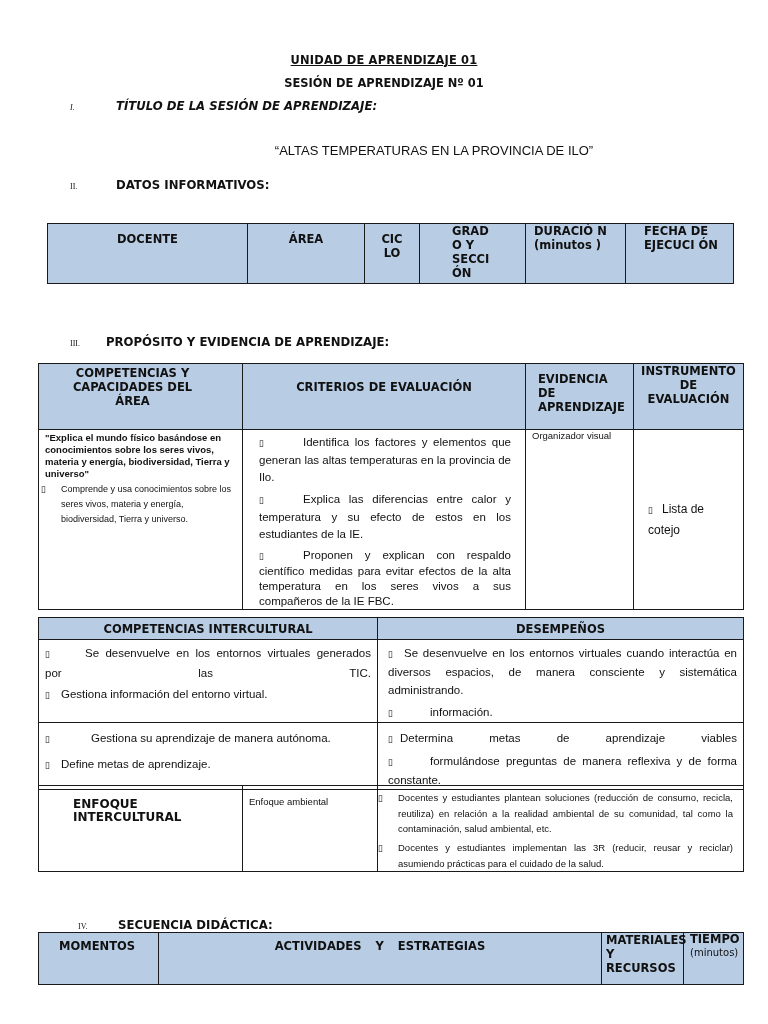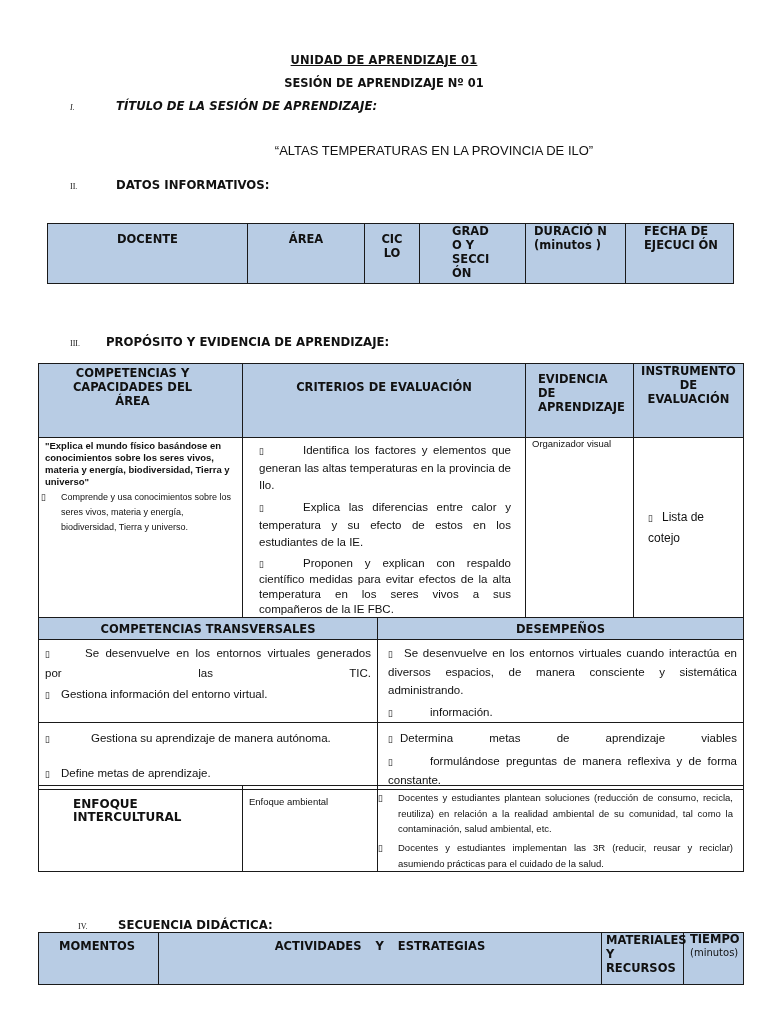--- a/index.html
+++ b/index.html
@@ -61,21 +61,21 @@
 </div>
 
 <table style="left:38px; top:363px; width:705px;">
   <colgroup>
       <col style="width:204px">
       <col style="width:283px">
       <col style="width:108px">
       <col style="width:110px">
     </colgroup>
   <tbody>
-      <tr style="height:74px;">
+      <tr style="height:66px;">
     <td class="hd" style="padding:2px 40px 0 24px; line-height:14px; text-align:center;">COMPETENCIAS Y CAPACIDADES DEL ÁREA</td>
     <td class="hd c" style="padding-top:16px;">CRITERIOS DE EVALUACIÓN</td>
     <td class="hd" style="padding:8px 4px 0 12px; line-height:14px;">EVIDENCIA DE APRENDIZAJE</td>
     <td class="hd c" style="padding:0 4px; line-height:14px;">INSTRUMENTO DE EVALUACIÓN</td>
   </tr>
   <tr style="height:180px;">
     <td style="padding:2px 6px;">
       <p style="font-weight:bold; font-size:9.5px; line-height:12px;">"Explica el mundo físico basándose en conocimientos sobre los seres vivos, materia y energía, biodiversidad, Tierra y universo"</p>
       <p style="font-size:9px; line-height:15px; padding:2px 4px 0 16px; text-indent:-10px;"><span class="bul">▯</span><span>Comprende y usa conocimientos sobre los seres vivos, materia y energía, biodiversidad, Tierra y universo.</span></p>
     </td>
@@ -92,36 +92,36 @@
 </tbody>
   </table>
 
 <table style="left:38px; top:617px; width:705px;">
   <colgroup>
       <col style="width:339px">
       <col style="width:366px">
     </colgroup>
   <tbody>
       <tr style="height:22px;">
-    <td class="hd c" style="vertical-align:middle;">COMPETENCIAS TRANSVERSALES</td>
+    <td class="hd c" style="vertical-align:middle;">COMPETENCIAS INTERCULTURAL</td>
     <td class="hd c" style="vertical-align:middle;">DESEMPEÑOS</td>
   </tr>
   <tr style="height:80px;">
     <td style="padding:4px 6px; font-size:11.5px;" class="j">
       <p style="line-height:19px; text-align-last:justify;"><span class="bul" style="width:40px;">▯</span><span>Se desenvuelve en los entornos virtuales generados por las TIC.</span></p>
       <p style="line-height:22px;"><span class="bul" style="width:16px;">▯</span><span>Gestiona información del entorno virtual.</span></p>
     </td>
     <td style="padding:4px 6px 0 10px; font-size:11.5px;" class="j">
       <p style="line-height:18px; margin-bottom:4px;"><span class="bul" style="width:16px;">▯</span><span>Se desenvuelve en los entornos virtuales cuando interactúa en diversos espacios, de manera consciente y sistemática administrando.</span></p>
       <p style="line-height:18px;"><span class="bul" style="width:42px;">▯</span><span>información.</span></p>
     </td>
   </tr>
   <tr style="height:64px;">
     <td style="padding:4px 6px; font-size:11.5px;">
-      <p style="line-height:22px; margin-bottom:14px;"><span class="bul" style="width:46px;">▯</span><span>Gestiona su aprendizaje de manera autónoma.</span></p>
+      <p style="line-height:22px; margin-bottom:5px;"><span class="bul" style="width:46px;">▯</span><span>Gestiona su aprendizaje de manera autónoma.</span></p>
       <p style="line-height:18px;"><span class="bul" style="width:16px;">▯</span><span>Define metas de aprendizaje.</span></p>
     </td>
     <td style="padding:4px 6px 0 10px; font-size:11.5px;" class="j">
       <p style="line-height:22px; margin-bottom:2px; text-align-last:justify;"><span class="bul" style="width:12px;">▯</span><span>Determina metas de aprendizaje viables</span></p>
       <p style="line-height:18px;"><span class="bul" style="width:42px;">▯</span><span>formulándose preguntas de manera reflexiva y de forma constante.</span></p>
     </td>
   </tr>
 </tbody>
   </table>
 

